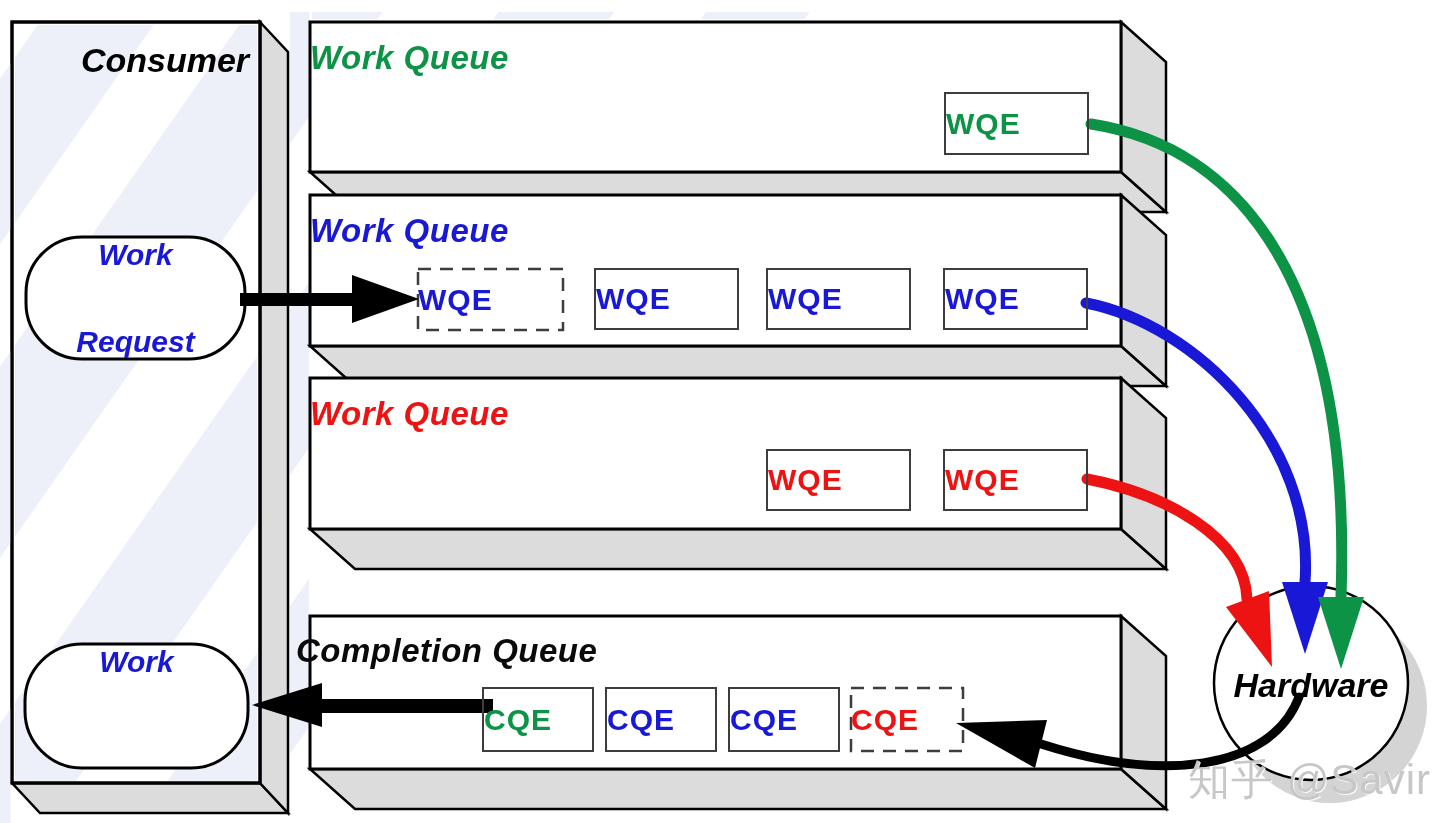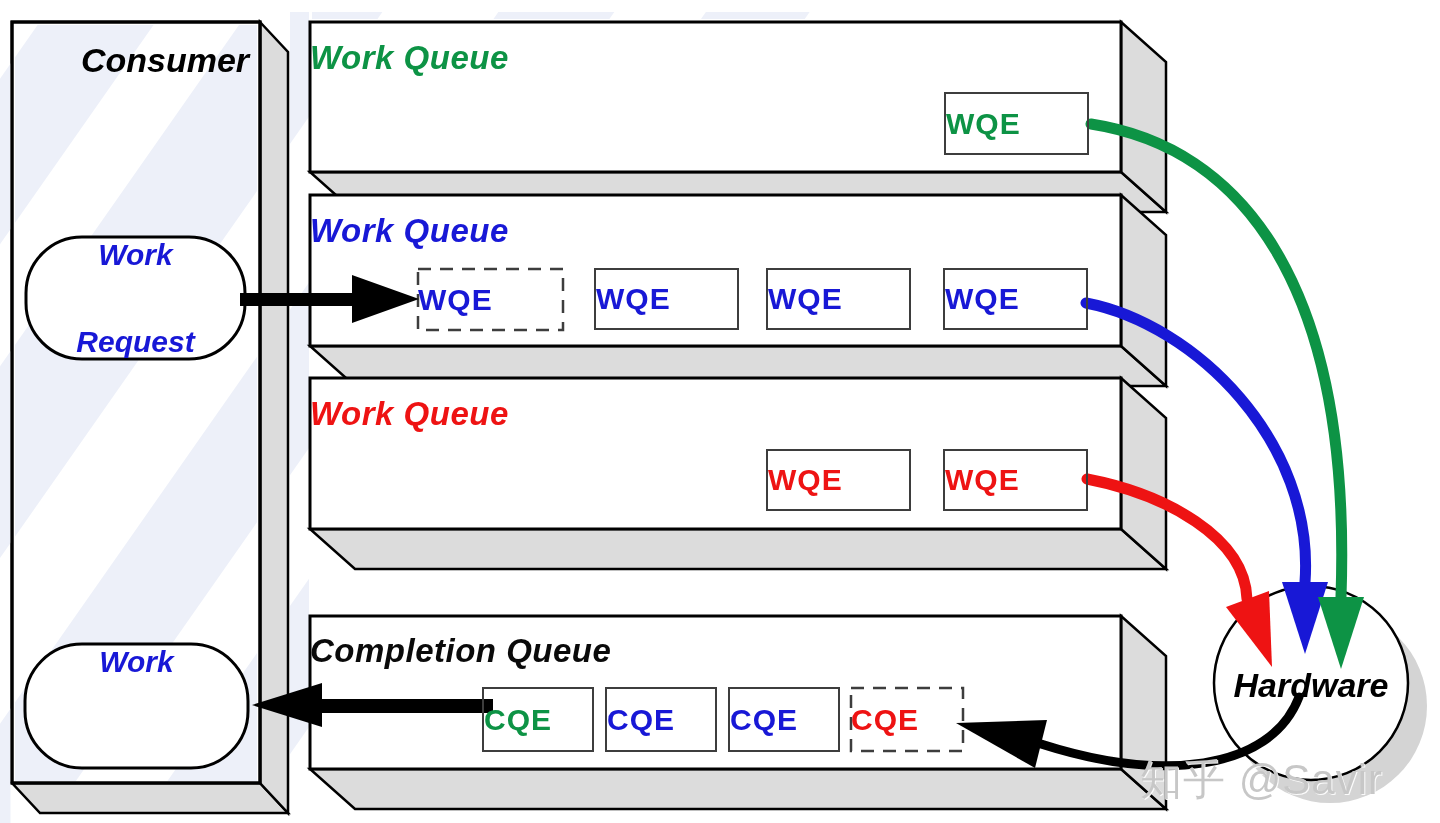--- a/index.html
+++ b/index.html
@@ -113,21 +113,21 @@
     <span>Work</span>
     <span>Request</span>
   </div>
   <div class="pill" style="left:25px;top:632px;width:223px;height:124px;">
     <span>Work</span>
   </div>
 
   <div class="qtitle c-green" style="left:310px;top:26px;width:811px;">Work Queue</div>
   <div class="qtitle c-blue" style="left:310px;top:199px;width:811px;">Work Queue</div>
   <div class="qtitle c-red" style="left:310px;top:382px;width:811px;">Work Queue</div>
-  <div class="qtitle c-black" style="left:310px;top:619px;width:811px;">Completion Queue</div>
+  <div class="qtitle c-black" style="left:296px;top:619px;width:811px;">Completion Queue</div>
 
   <div class="entry c-green" style="left:944px;top:80px;width:145px;height:63px;">
     <span>WQE</span>
   </div>
 
   <div class="entry noborder c-blue" style="left:418px;top:257px;width:145px;height:61px;">
     <span>WQE</span>
   </div>
   <div class="entry c-blue" style="left:594px;top:256px;width:145px;height:62px;">
     <span>WQE</span>
@@ -154,15 +154,15 @@
   </div>
   <div class="entry c-blue" style="left:728px;top:675px;width:112px;height:65px;">
     <span>CQE</span>
   </div>
   <div class="entry noborder c-red" style="left:851px;top:676px;width:112px;height:63px;">
     <span>CQE</span>
   </div>
 
   <div class="hw" style="left:1218px;top:654px;width:186px;">Hardware</div>
 
-  <div class="wm" style="left:1140px;top:740px;">知乎 @Savir</div>
+  <div class="wm" style="left:1188px;top:740px;">知乎 @Savir</div>
 
 </div>
 
 </body></html>

